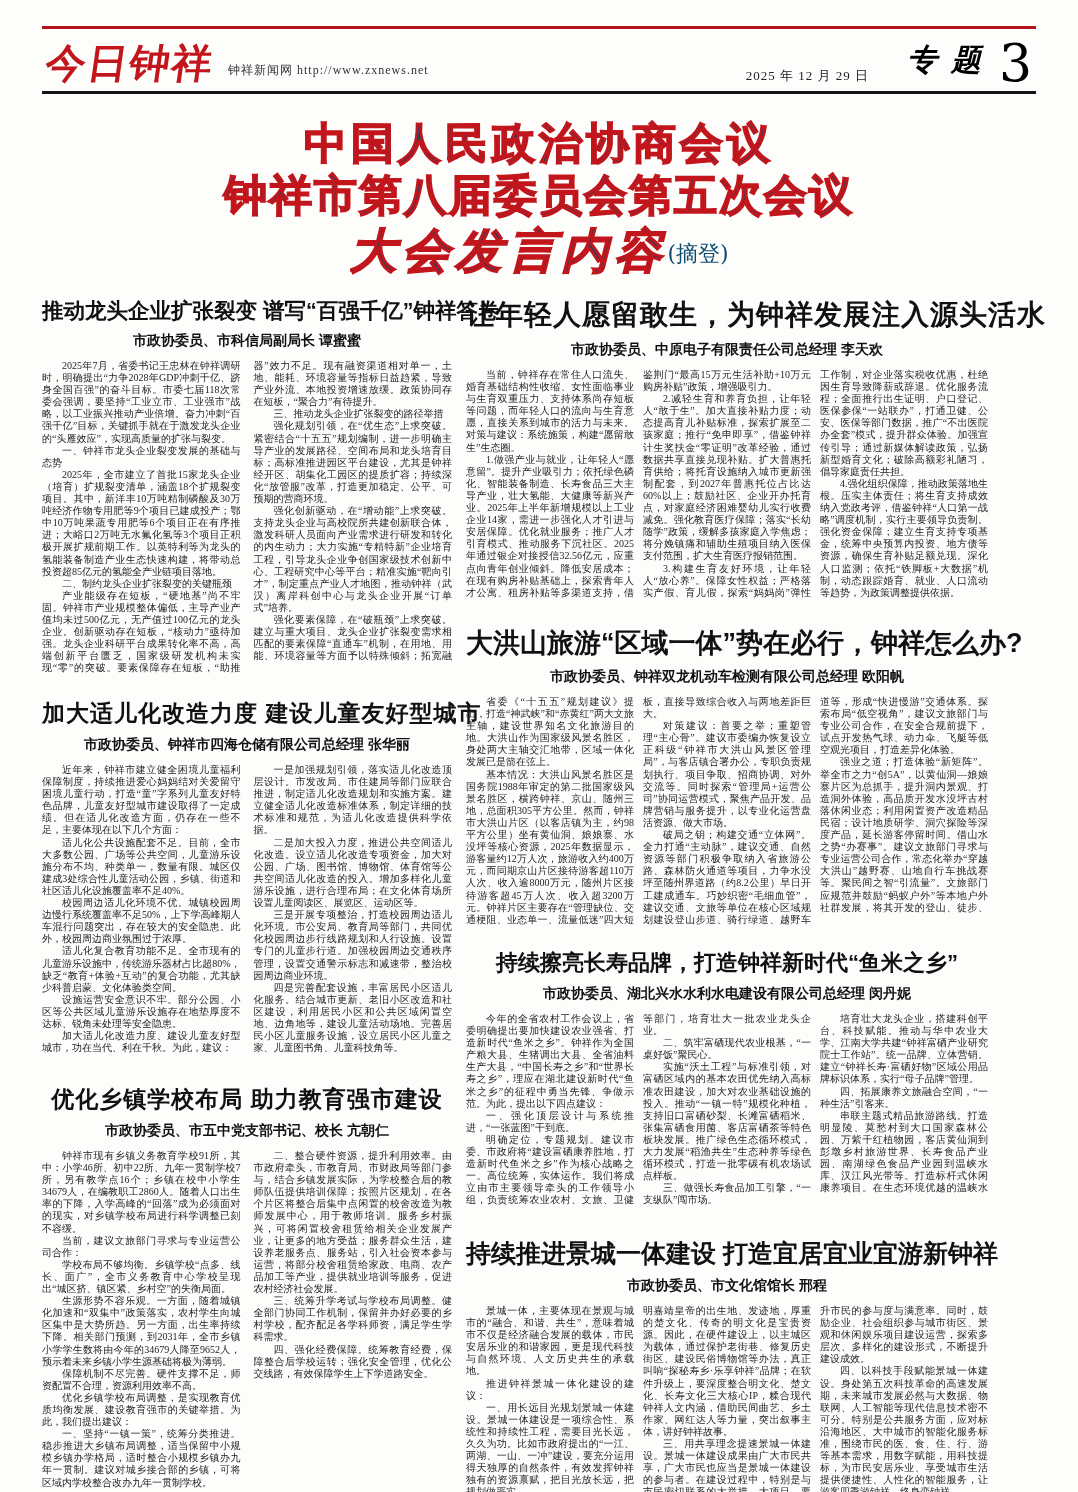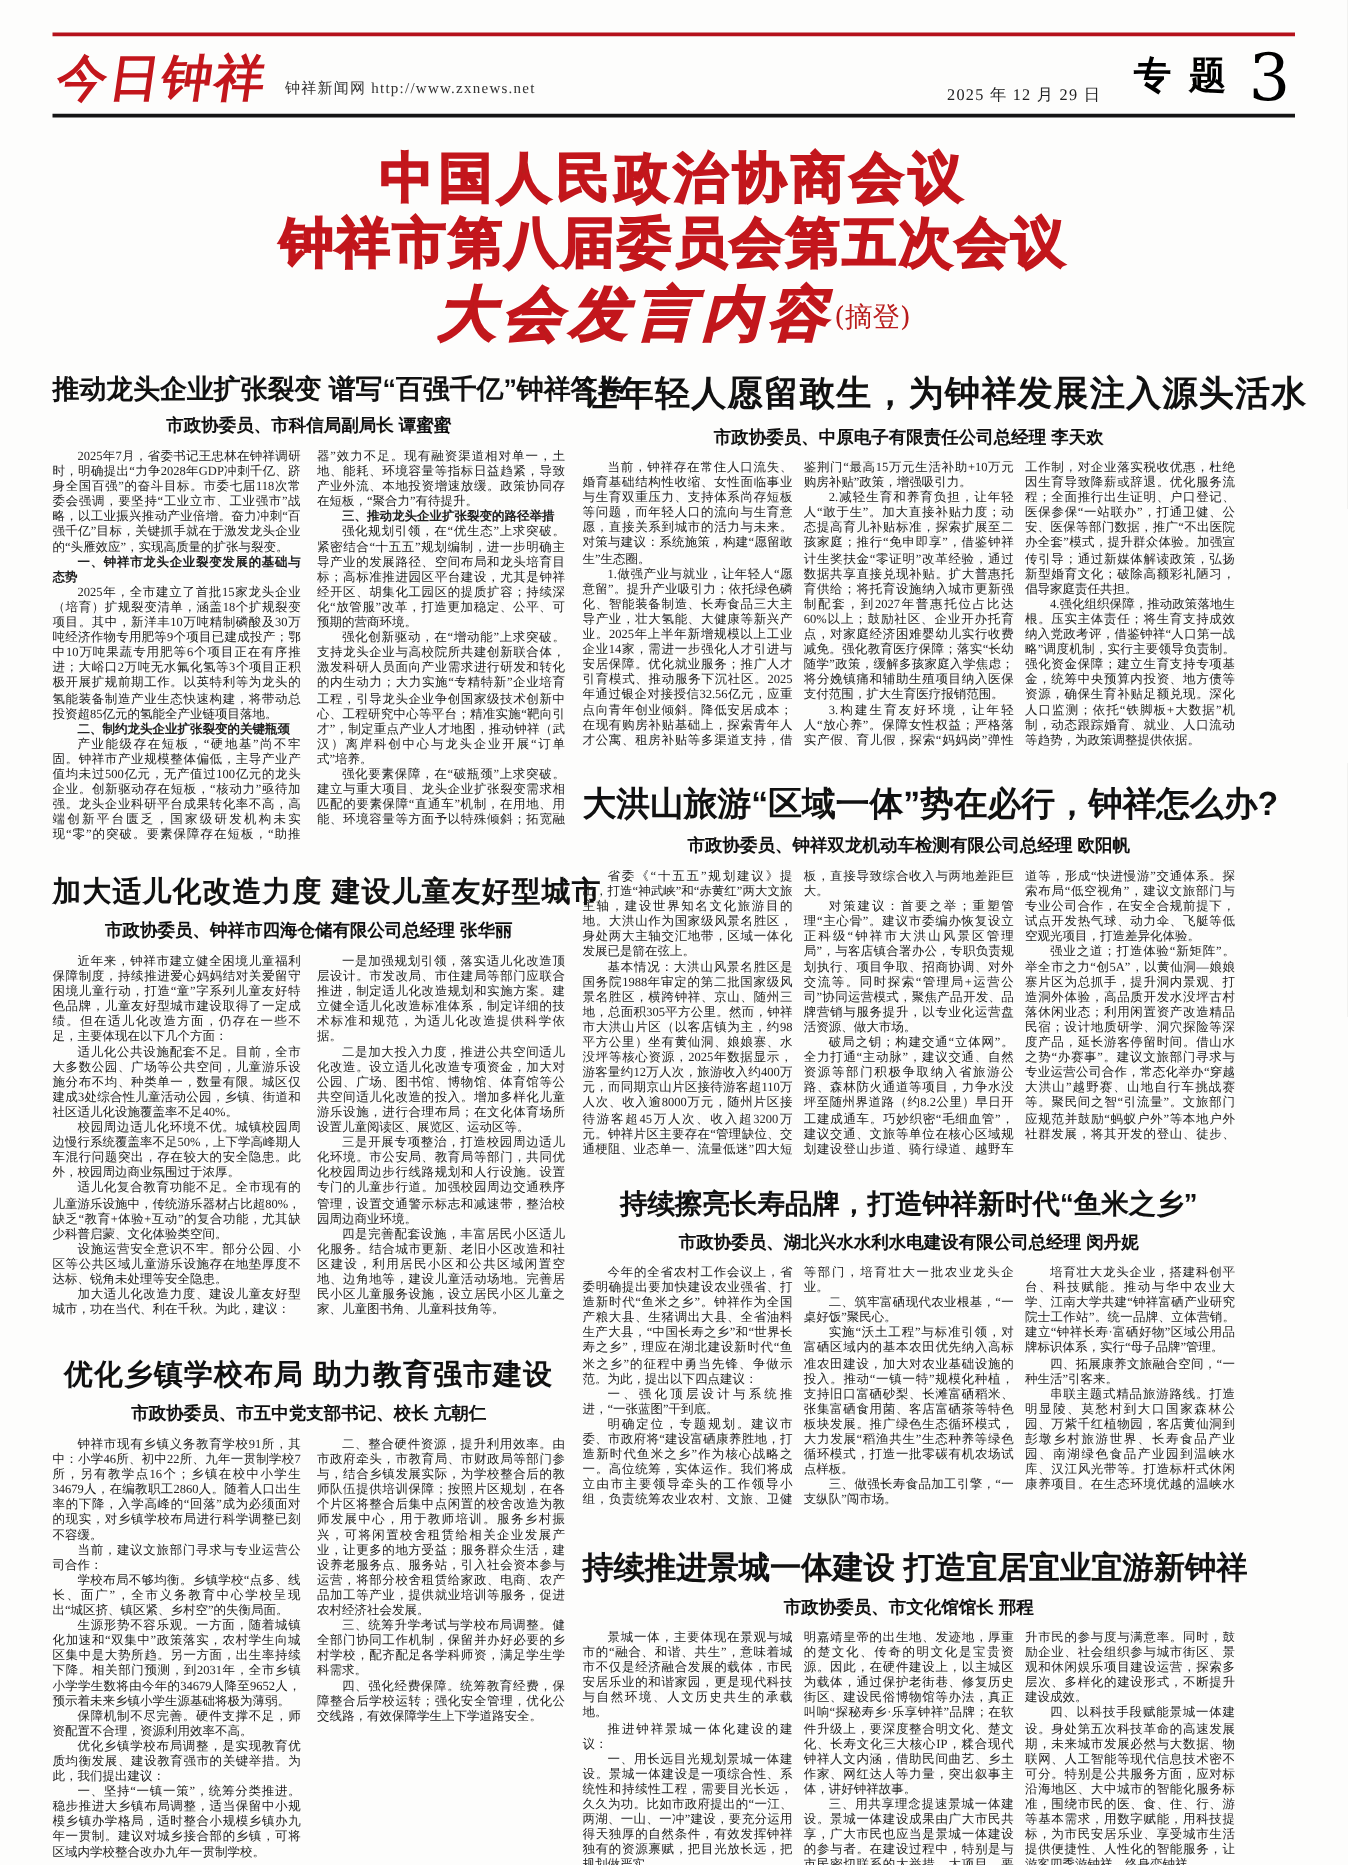--- a/index.html
+++ b/index.html
@@ -8,25 +8,25 @@
   .inner{position:absolute;left:42px;top:26px;width:994px;}
   
   .toprule{height:3px;background:#b5121b;margin:0 0 2px 0;}
   .masthead{display:flex;align-items:flex-end;height:52px;padding:2px 4px 4px 4px;}
   .logo{font-family:"DejaVu Serif",serif;font-size:40px;line-height:44px;font-weight:900;
         color:#c3161c;transform:skewX(-8deg);letter-spacing:2px;white-space:nowrap;}
   .mast-sub{font-size:12px;color:#333;margin:0 0 6px 14px;letter-spacing:1px;white-space:nowrap;}
   .mast-right{margin-left:auto;display:flex;align-items:flex-end;}
   .mast-date{font-size:13px;color:#222;margin:0 26px 0 0;letter-spacing:1px;}
   .mast-section{font-family:"Liberation Sans","DejaVu Sans",sans-serif;font-size:30px;font-weight:bold;
-        letter-spacing:14px;margin:0 4px 4px 0;color:#000;}
+        letter-spacing:14px;margin:0 4px 4px 12px;color:#000;font-style:italic;}
   .mast-pageno{font-family:"DejaVu Serif",serif;font-size:52px;line-height:44px;font-weight:400;color:#000;}
   .blackrule{height:3px;background:#151515;margin-top:2px;}
   
-  .main-title{text-align:center;color:#b91c1c;font-family:"Liberation Sans","DejaVu Sans",sans-serif;
+  .main-title{text-align:center;color:#0c4a6e;font-family:"Liberation Sans","DejaVu Sans",sans-serif;
         font-weight:900;margin:24px 0 10px 0;}
   .mt1{font-size:43px;line-height:50px;letter-spacing:4px;-webkit-text-stroke:1.5px #c3161c;}
   .mt2{font-size:43px;line-height:54px;letter-spacing:2px;-webkit-text-stroke:1.5px #c3161c;}
   .mt3{font-size:47px;line-height:58px;letter-spacing:6px;-webkit-text-stroke:1.5px #c3161c;display:inline-block;font-style:italic;}
   .mt-suffix{font-size:22px;font-weight:400;letter-spacing:0;-webkit-text-stroke:0;
         font-family:"DejaVu Serif",serif;vertical-align:6px;}
   
   .content{display:flex;margin-top:16px;}
   .half-left{width:410px;margin-right:14px;}
   .half-right{width:522px;}
@@ -36,21 +36,21 @@
   .h-a1{font-size:21.5px;letter-spacing:0;}
   .h-a4,.h-a6{font-size:23px;letter-spacing:1px;}
   .h-a2{font-size:28px;letter-spacing:1px;}
   .h-a3{font-size:27px;letter-spacing:0;}
   .h-a5{font-size:22px;letter-spacing:0;}
   .h-a7{font-size:25px;letter-spacing:0;}
   .byline{font-family:"Liberation Sans","DejaVu Sans",sans-serif;font-weight:bold;font-size:14px;
         text-align:center;margin:0 0 10px 0;color:#111;}
   .body{column-fill:auto;overflow:hidden;text-align:justify;font-size:10px;line-height:12.1px;color:#222;}
   .body p{margin:0;text-indent:2em;}
-  .body p.ph{font-weight:bold;font-family:"Liberation Sans","DejaVu Sans",sans-serif;}
+  .body p.ph{font-weight:normal;font-family:"Liberation Sans","DejaVu Sans",sans-serif;}
   .cols2{column-count:2;column-gap:13px;}
   .cols3{column-count:3;column-gap:9px;}
   .b-a1{height:318px;}
   .b-a2{height:236px;}
   .b-a3{height:232px;}
   .b-a4{height:300px;}
   .b-a5{height:204px;}
   .b-a6{height:346px;}
   .b-a7{height:228px;}
 </style>

